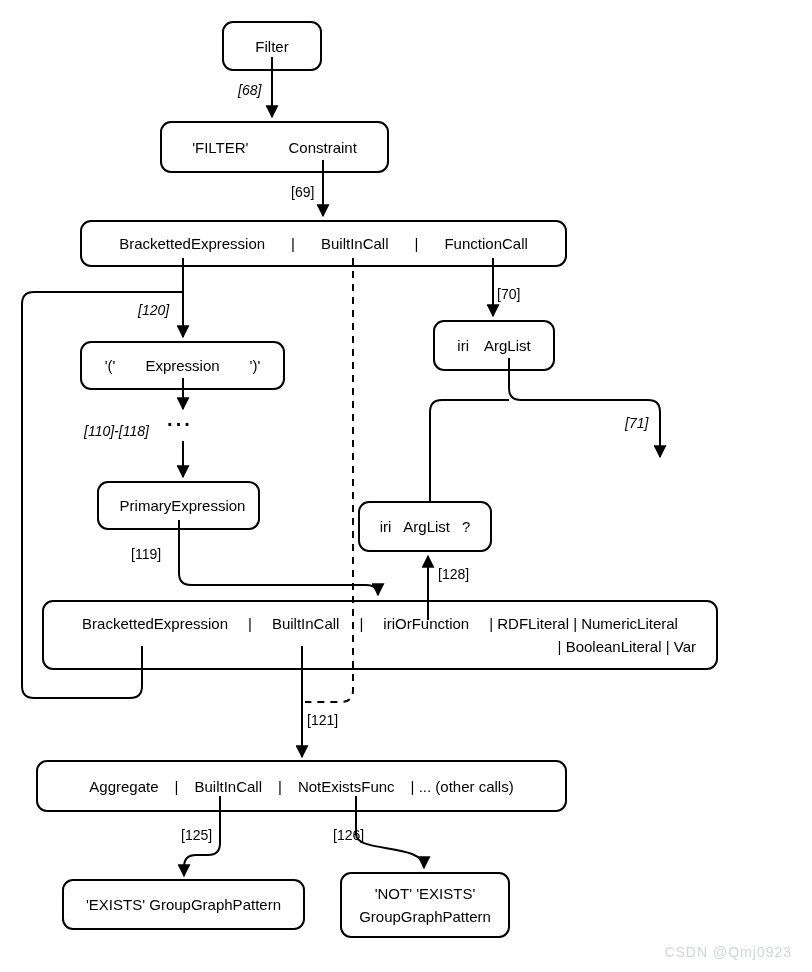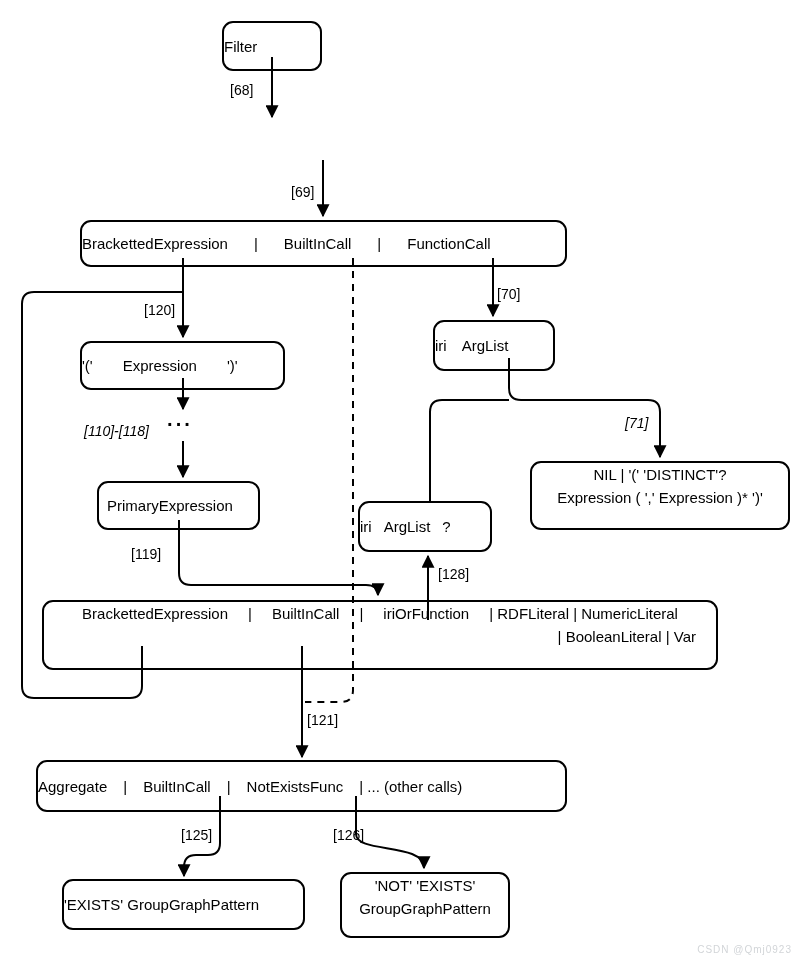--- a/index.html
+++ b/index.html
@@ -12,21 +12,21 @@
     overflow:hidden;
   }
   .node{
     position:absolute;
     box-sizing:border-box;
     background:#ffffff;
     border:2px solid #000000;
     border-radius:11px;
     display:flex;
     align-items:center;
-    justify-content:flex-start;
+    justify-content:center;
     font-size:15px;
     white-space:nowrap;
   }
   .node.row{flex-direction:row;}
   .node.col{flex-direction:column;line-height:23px;}
   .elabel{
     position:absolute;
     font-size:14px;
     white-space:nowrap;
   }
@@ -35,34 +35,38 @@
     font-size:20px;
     font-weight:bold;
     letter-spacing:2px;
     white-space:nowrap;
   }
   #wires{position:absolute;left:0;top:0;pointer-events:none;}
   .line2-right{width:100%;text-align:right;padding-right:20px;box-sizing:border-box;}
   .watermark{
     position:absolute;
     right:20px;top:944px;
-    font-size:10px;
+    font-size:14px;
     color:#d2d5d8;
     letter-spacing:1px;
   }
 </style>
 </head>
 <body>
 
 <div id="canvas">
 
   <div class="node row" style="left:222px;top:21px;width:100px;height:50px;">
     <span>Filter</span>
   </div>
 
+  <div class="node row" style="left:160px;top:121px;width:229px;height:52px;gap:40px;">
+    <span>'FILTER'</span>
+    <span>Constraint</span>
+  </div>
 
   <div class="node row" style="left:80px;top:220px;width:487px;height:47px;gap:26px;">
     <span>BrackettedExpression</span>
     <span>|</span>
     <span>BuiltInCall</span>
     <span>|</span>
     <span>FunctionCall</span>
   </div>
 
   <div class="node row" style="left:80px;top:341px;width:205px;height:49px;gap:30px;">
@@ -73,24 +77,20 @@
 
   <div class="node row" style="left:97px;top:481px;width:163px;height:49px;padding-left:8px;">
     <span>PrimaryExpression</span>
   </div>
 
   <div class="node row" style="left:433px;top:320px;width:122px;height:51px;gap:15px;">
     <span>iri</span>
     <span>ArgList</span>
   </div>
 
-  <div class="node col" style="left:530px;top:461px;width:260px;height:69px;">
-    <span>NIL | '(' 'DISTINCT'?</span>
-    <span>Expression ( ',' Expression )* ')'</span>
-  </div>
 
   <div class="node row" style="left:358px;top:501px;width:134px;height:51px;gap:12px;">
     <span>iri</span>
     <span>ArgList</span>
     <span>?</span>
   </div>
 
   <div class="node col" style="left:42px;top:600px;width:676px;height:70px;">
     <div style="display:flex;flex-direction:row;gap:20px;align-items:center;">
       <span>BrackettedExpression</span>
@@ -114,24 +114,24 @@
 
   <div class="node col" style="left:340px;top:872px;width:170px;height:66px;">
     <span>'NOT' 'EXISTS'</span>
     <span>GroupGraphPattern</span>
   </div>
 
   <div class="node row" style="left:62px;top:879px;width:243px;height:51px;">
     <span>'EXISTS' GroupGraphPattern</span>
   </div>
 
-  <span class="elabel" style="left:230px;top:82px;">[68]</span>
+  <span class="elabel" style="left:238px;top:82px;font-style:italic;">[68]</span>
   <span class="elabel" style="left:291px;top:184px;">[69]</span>
   <span class="elabel" style="left:497px;top:286px;">[70]</span>
-  <span class="elabel" style="left:144px;top:302px;">[120]</span>
+  <span class="elabel" style="left:138px;top:302px;font-style:italic;">[120]</span>
   <span class="elabel" style="left:84px;top:423px;font-style:italic;">[110]-[118]</span>
   <span class="dots" style="left:167px;top:413px;">···</span>
   <span class="elabel" style="left:625px;top:415px;font-style:italic;">[71]</span>
   <span class="elabel" style="left:131px;top:546px;">[119]</span>
   <span class="elabel" style="left:438px;top:566px;">[128]</span>
   <span class="elabel" style="left:307px;top:712px;">[121]</span>
   <span class="elabel" style="left:181px;top:827px;">[125]</span>
   <span class="elabel" style="left:333px;top:827px;">[126]</span>
 
   <span class="watermark">CSDN @Qmj0923</span>

